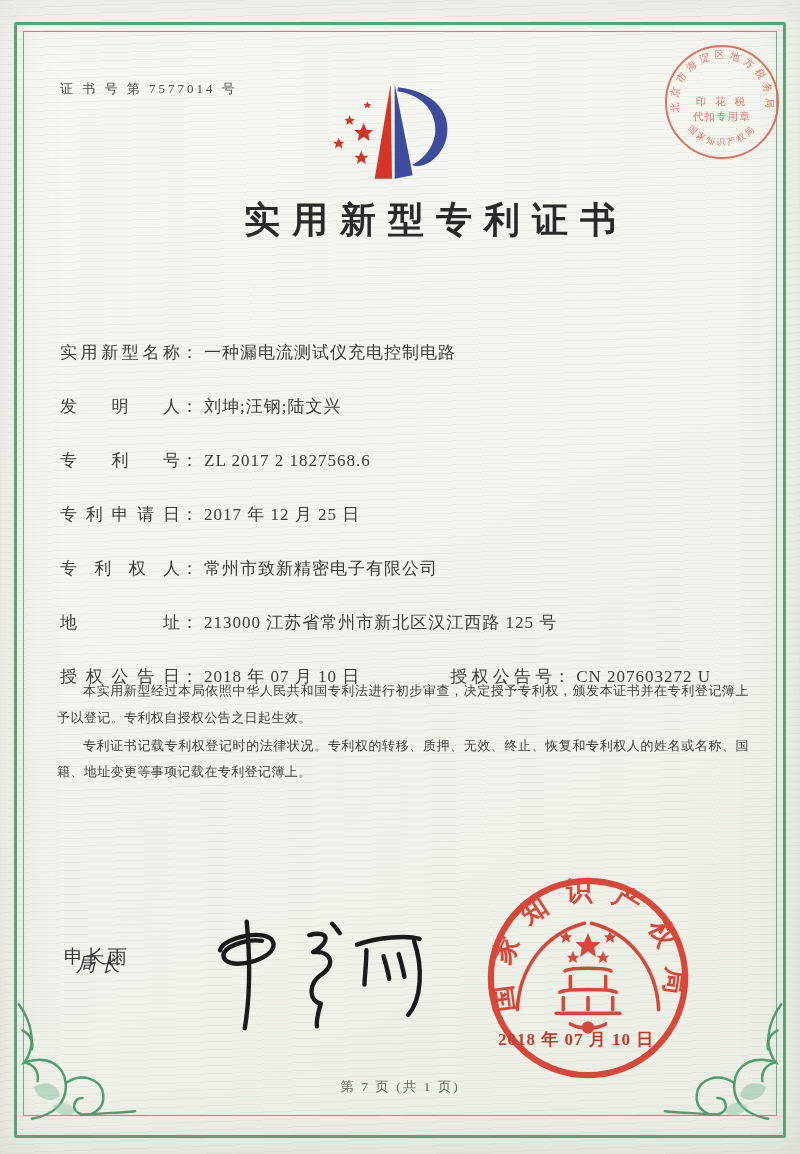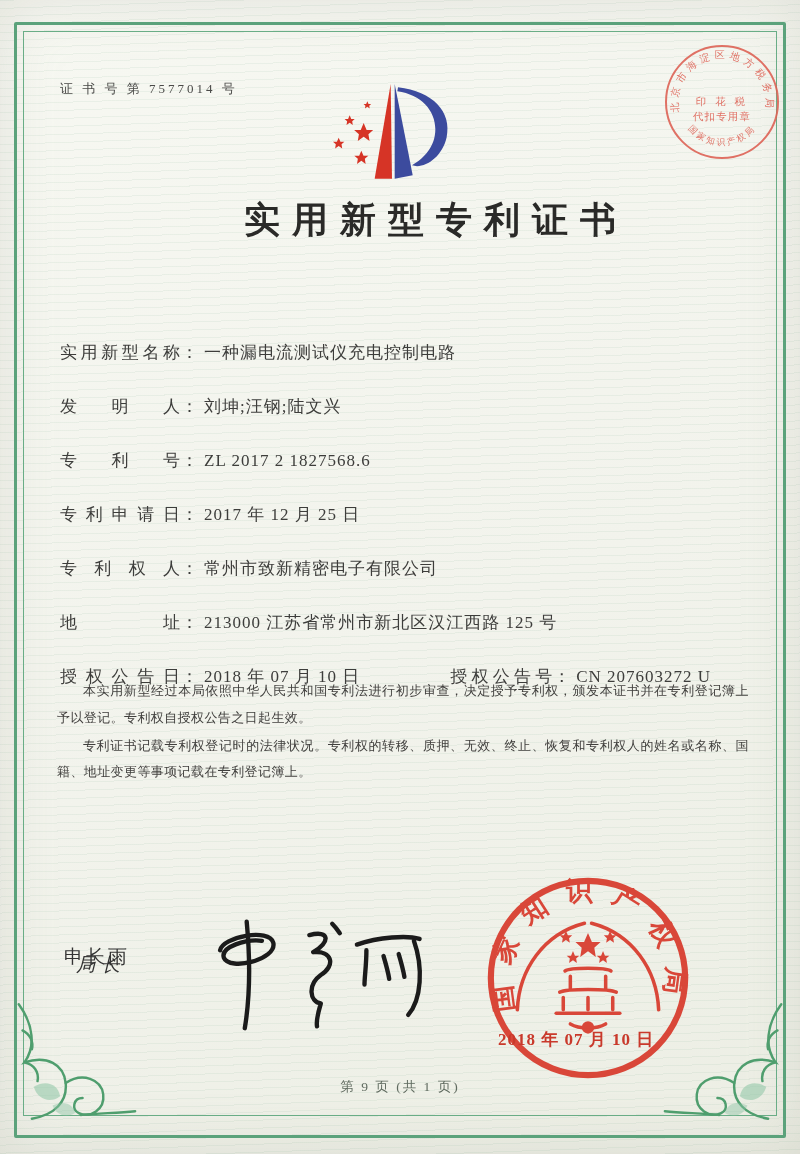--- a/index.html
+++ b/index.html
@@ -243,14 +243,14 @@
         <path d="M84,160 L156,160"></path>
         <path d="M40,156 C42,110 70,70 116,58"></path>
         <path d="M200,156 C198,110 170,70 124,58"></path>
         <path d="M100,172 C110,178 130,178 140,172"></path>
       </g>
       <circle cx="120" cy="176" r="7"></circle>
     </g>
   </svg>
   <div class="seal-date">2018 年 07 月 10 日</div>
 
-  <div class="footer">第 9 页 (共 1 页)</div>
+  <div class="footer">第 7 页 (共 1 页)</div>
 </div>
 
 </body></html>

